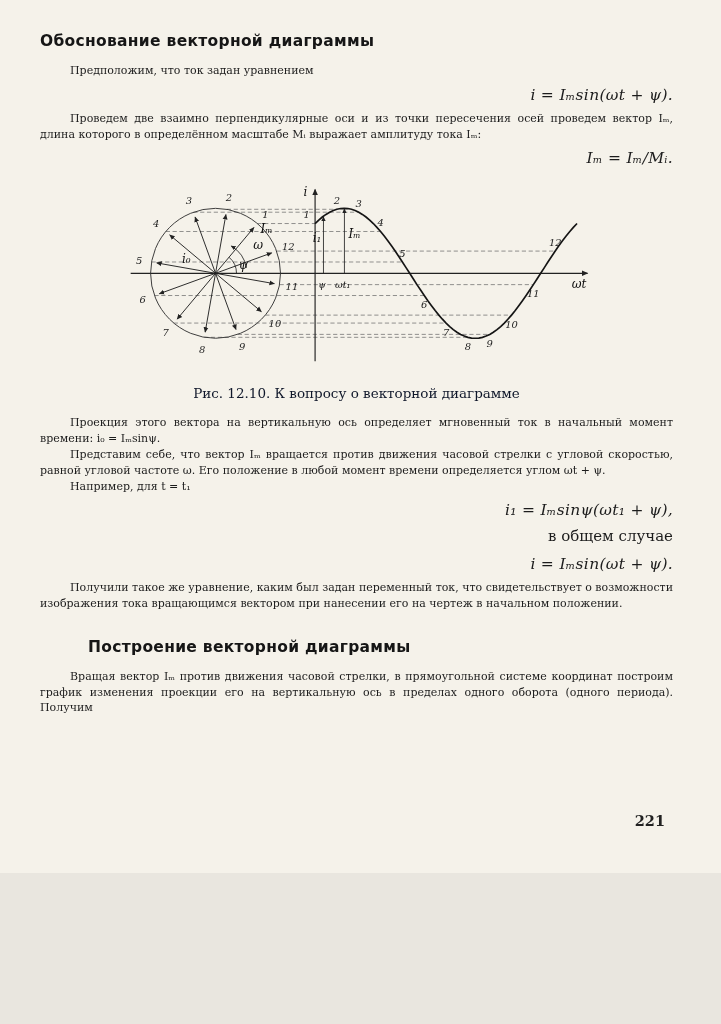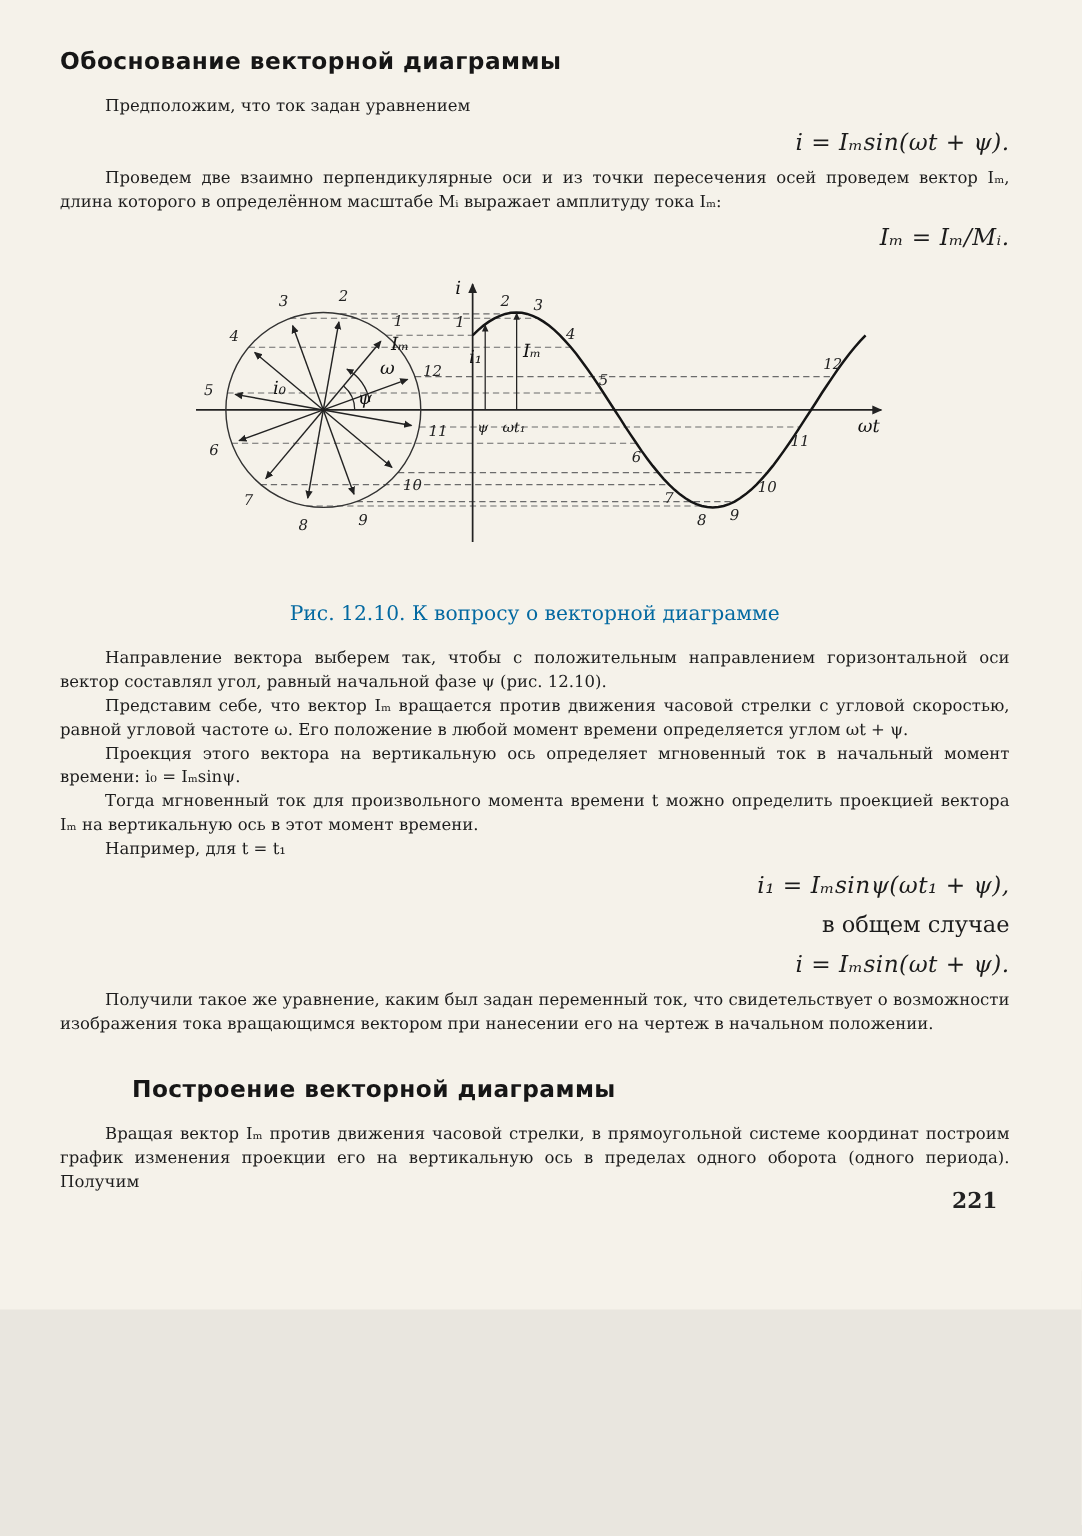--- a/index.html
+++ b/index.html
@@ -6,22 +6,22 @@
   body{width:721px;height:1024px;background:#e9e6df;font-family:"DejaVu Serif","DejaVu Sans",serif;}
   .page{position:relative;width:721px;height:873px;box-sizing:border-box;
         background:#f5f2ea;padding:32px 48px 30px 40px;color:#1c1c1c;overflow:hidden;}
   .heading{font-family:"DejaVu Sans","Liberation Sans",sans-serif;font-weight:700;
            font-size:15.5px;margin:0 0 13px 0;letter-spacing:.3px;color:#161616;}
   .heading.second{margin-top:26px;margin-left:48px;}
   .para{margin:0;text-indent:30px;text-align:justify;font-size:11px;line-height:1.44;}
   .noindent{margin:0;text-align:right;font-size:15px;line-height:1.44;}
   .formula{margin:7px 0;text-align:right;font-size:15.5px;font-style:italic;letter-spacing:.3px;}
   .figure{margin:12px auto 14px;width:482px;}
-  .caption{text-align:center;font-size:13.5px;margin-top:24px;color:#0369a1;}
-  .pagenum{position:absolute;right:56px;bottom:64px;font-size:14.5px;font-weight:700;color:#222;}
+  .caption{text-align:center;font-size:13.5px;margin-top:8px;color:#0f172a;}
+  .pagenum{position:absolute;right:56px;bottom:44px;font-size:14.5px;font-weight:700;color:#222;}
   
   .dash{stroke:#6b6b6b;stroke-width:.7;stroke-dasharray:4 2.5;fill:none;}
   .axis{stroke:#222;stroke-width:1.1;}
   .circ{fill:none;stroke:#333;stroke-width:.9;}
   .vec{stroke:#222;stroke-width:.9;}
   .thin{fill:none;stroke:#222;stroke-width:.8;}
   .meas{stroke:#222;stroke-width:.8;}
   .sine{fill:none;stroke:#151515;stroke-width:1.6;}
   .num{font-family:"DejaVu Serif",serif;font-size:9.5px;font-style:italic;fill:#222;}
   .lbl{font-family:"DejaVu Serif",serif;font-size:11.5px;font-style:italic;fill:#111;}
@@ -110,24 +110,22 @@
         <text x="63" y="80" class="lbl">i₀</text>
         <text x="138" y="52" class="lbl">Iₘ</text>
         <text x="196" y="60" class="lbl" text-anchor="end">i₁</text>
         <text x="222" y="56" class="lbl">Iₘ</text>
         <text x="193" y="104" class="lbl-sm">ψ</text>
         <text x="209" y="104" class="lbl-sm">ωt₁</text>
       </svg>
     <figcaption class="caption">Рис. 12.10. К вопросу о векторной диаграмме</figcaption>
   </figure>
 
-  <p class="para">Направление вектора выберем так, чтобы с положительным направлением горизонтальной оси вектор составлял угол, равный начальной фазе ψ (рис. 12.10).</p>
+  <p class="para">Проекция этого вектора на вертикальную ось определяет мгновенный ток в начальный момент времени: i₀ = Iₘsinψ.</p>
   <p class="para">Представим себе, что вектор Iₘ вращается против движения часовой стрелки с угловой скоростью, равной угловой частоте ω. Его положение в любой момент времени определяется углом ωt + ψ.</p>
-  <p class="para">Проекция этого вектора на вертикальную ось определяет мгновенный ток в начальный момент времени: i₀ = Iₘsinψ.</p>
-  <p class="para">Тогда мгновенный ток для произвольного момента времени t можно определить проекцией вектора Iₘ на вертикальную ось в этот момент времени.</p>
   <p class="para">Например, для t = t₁</p>
   <p class="formula">i₁ = Iₘsinψ(ωt₁ + ψ),</p>
   <p class="noindent">в общем случае</p>
   <p class="formula">i = Iₘsin(ωt + ψ).</p>
   <p class="para">Получили такое же уравнение, каким был задан переменный ток, что свидетельствует о возможности изображения тока вращающимся вектором при нанесении его на чертеж в начальном положении.</p>
 
   <h1 class="heading second">Построение векторной диаграммы</h1>
   <p class="para">Вращая вектор Iₘ против движения часовой стрелки, в прямоугольной системе координат построим график изменения проекции его на вертикальную ось в пределах одного оборота (одного периода). Получим</p>
 
   <div class="pagenum">221</div>

